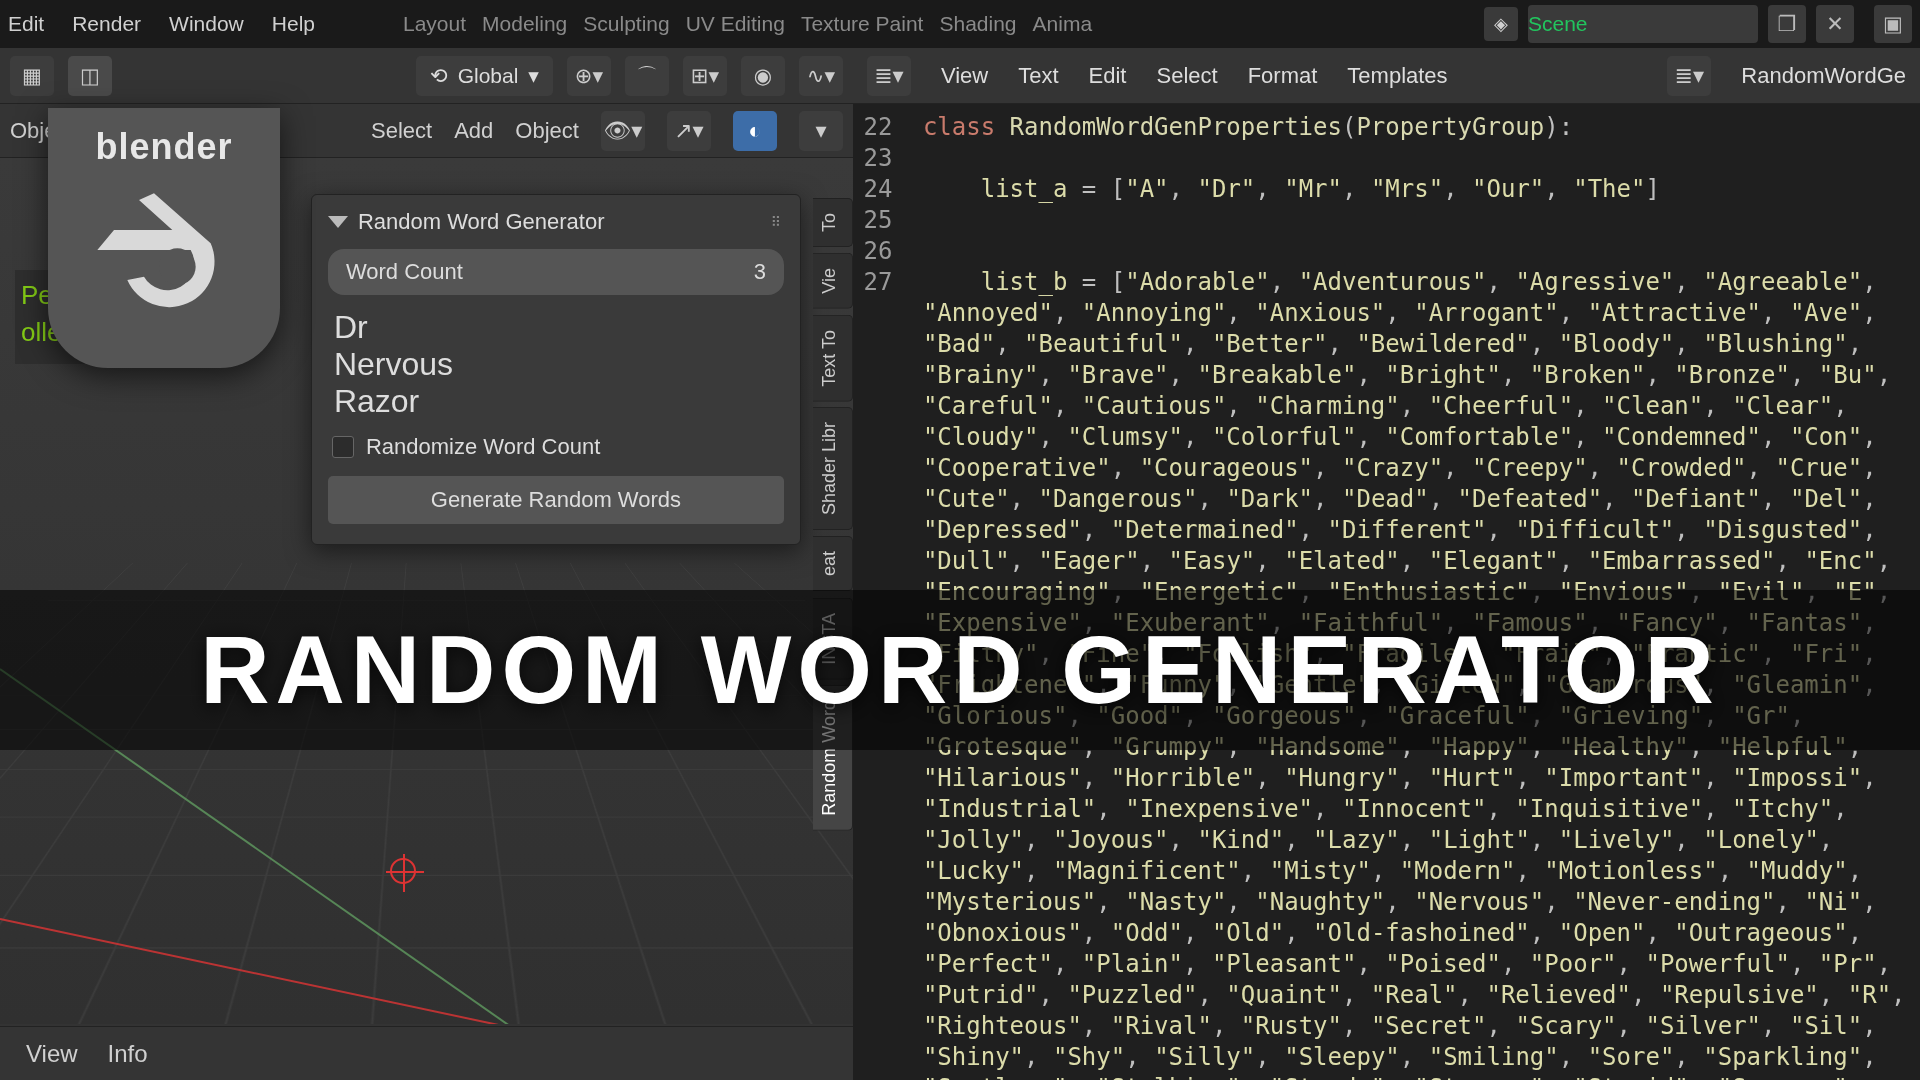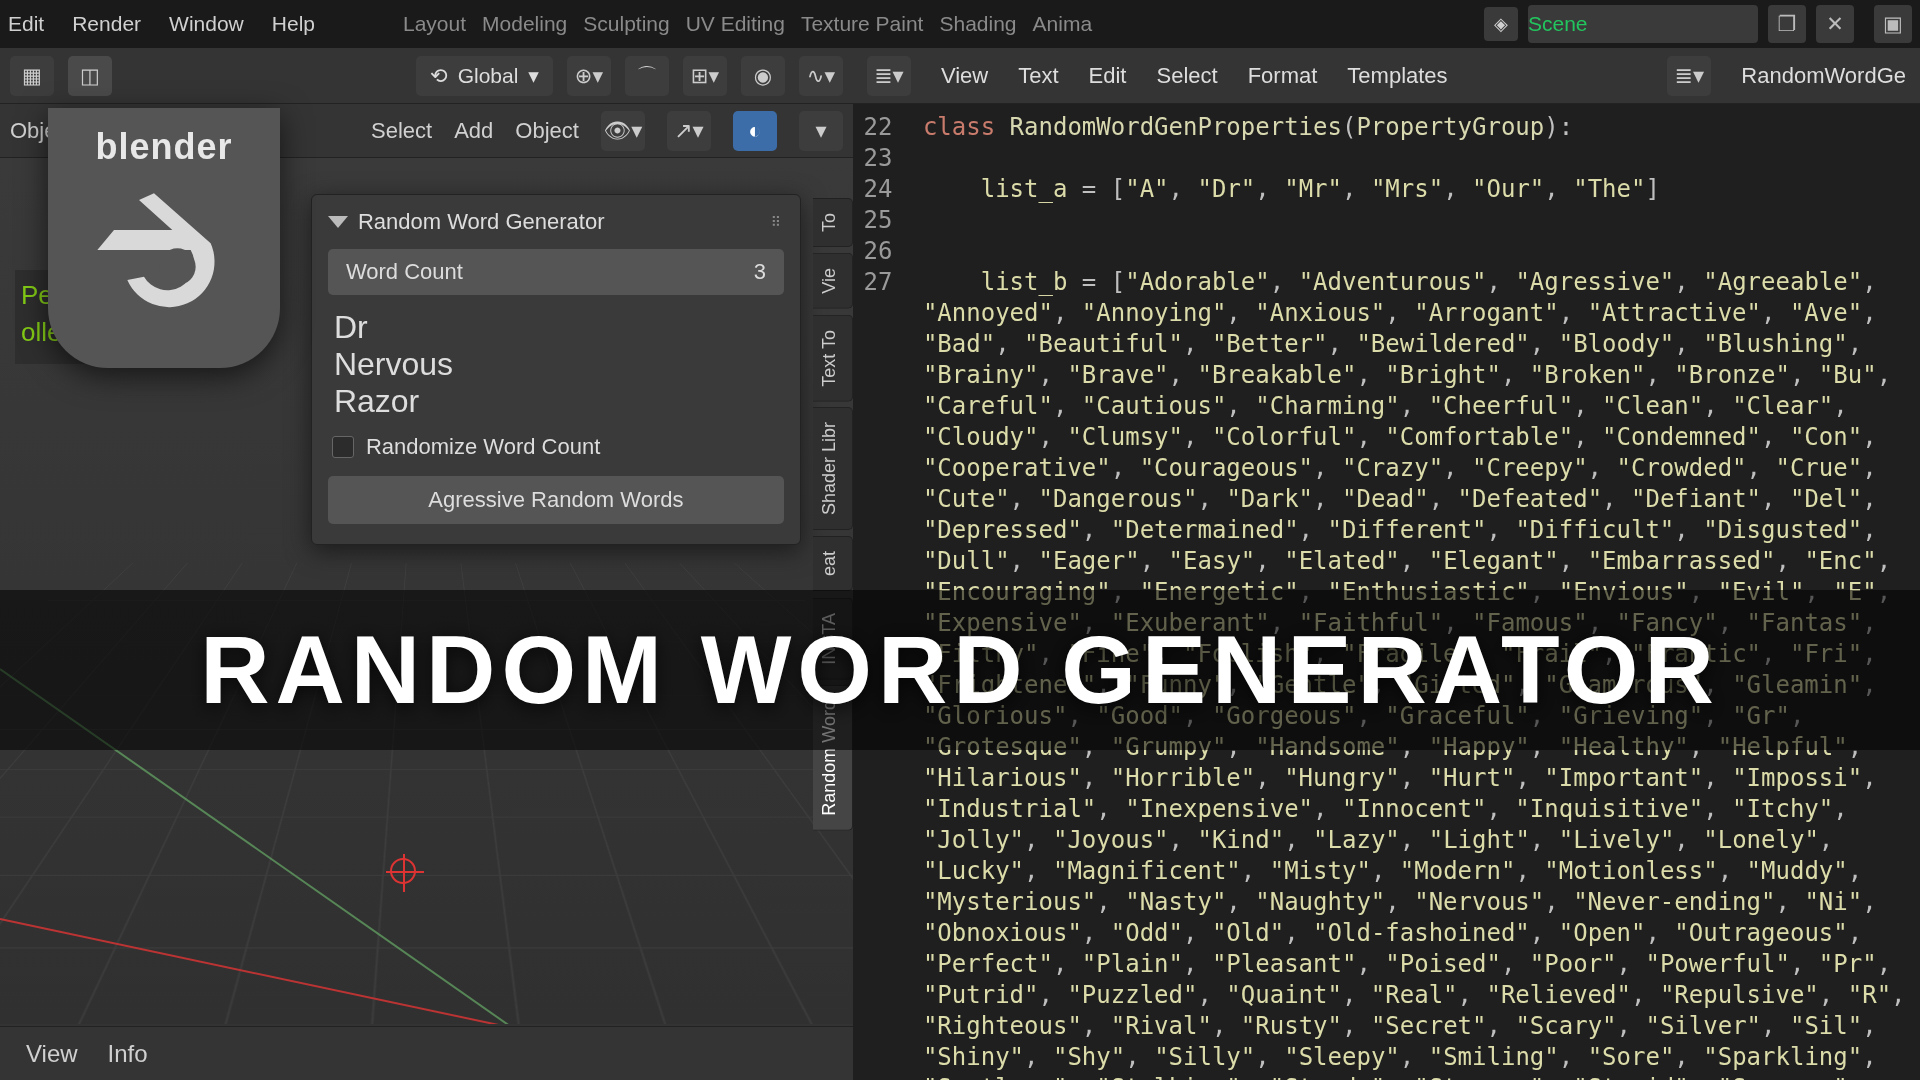--- a/index.html
+++ b/index.html
@@ -100,21 +100,21 @@
     position:absolute;top:36px;right:52px;width:490px;
     background:#3a3a3a;border:1px solid #222;border-radius:6px;
     padding:14px 16px 20px;font-size:22px;color:#ddd;
     box-shadow:0 6px 24px rgba(0,0,0,.5);
   }
   .n-panel .hdr{display:flex;align-items:center;gap:10px;margin-bottom:14px;}
   .tri{width:0;height:0;border-left:10px solid transparent;border-right:10px solid transparent;
        border-top:12px solid #bbb;}
   .drag-dots{margin-left:auto;letter-spacing:3px;color:#888;font-size:14px;}
   .field-row{
-    background:#555;border-radius:5px;height:46px;
+    background:#555;border-radius:16px;height:46px;
     display:flex;align-items:center;justify-content:space-between;
     padding:0 18px;margin-bottom:14px;
   }
   .words-row{display:flex;justify-content:space-between;padding:0 6px 14px;font-size:32px;flex-direction:column;}
   .chk-row{display:flex;align-items:center;gap:12px;padding:0 4px 16px;}
   .chk{width:22px;height:22px;background:#2c2c2c;border:1px solid #666;border-radius:3px;}
   .gen-btn{
     background:#555;border-radius:5px;height:48px;
     display:flex;align-items:center;justify-content:center;font-size:22px;
   }
@@ -257,21 +257,21 @@
         </div>
         <div class="words-row">
           <span>Dr</span>
           <span>Nervous</span>
           <span>Razor</span>
         </div>
         <div class="chk-row">
           <div class="chk"></div>
           <span>Randomize Word Count</span>
         </div>
-        <div class="gen-btn">Agressive Random Words</div>
+        <div class="gen-btn">Generate Random Words</div>
       </div>
 
       <div class="vtabs">
         <div class="vtab">To</div>
         <div class="vtab">Vie</div>
         <div class="vtab">Text To</div>
         <div class="vtab">Shader Libr</div>
         <div class="vtab">eat</div>
         <div class="vtab">INSTA</div>
         <div class="vtab active">Random Word</div>

